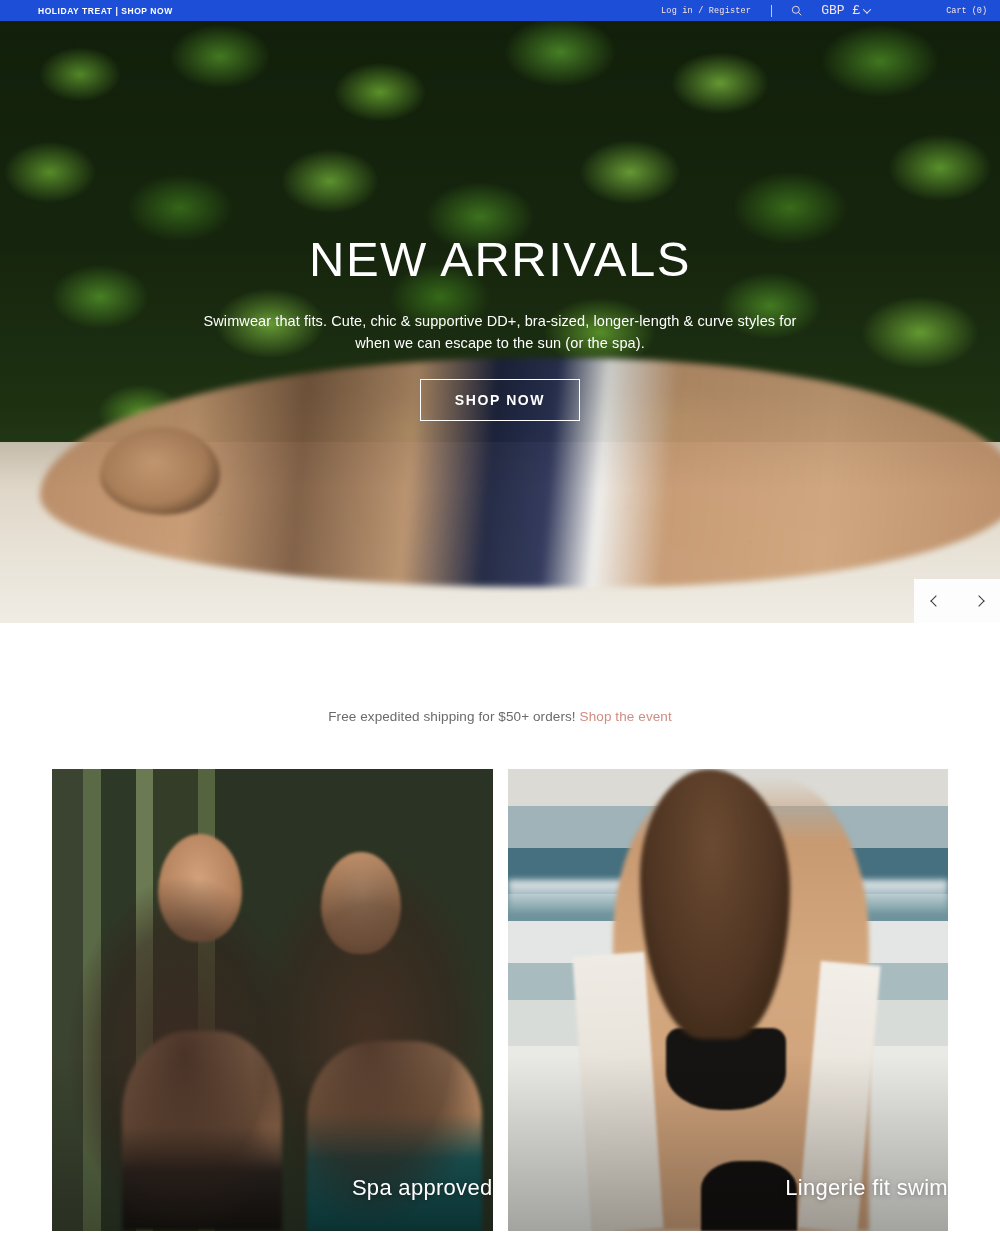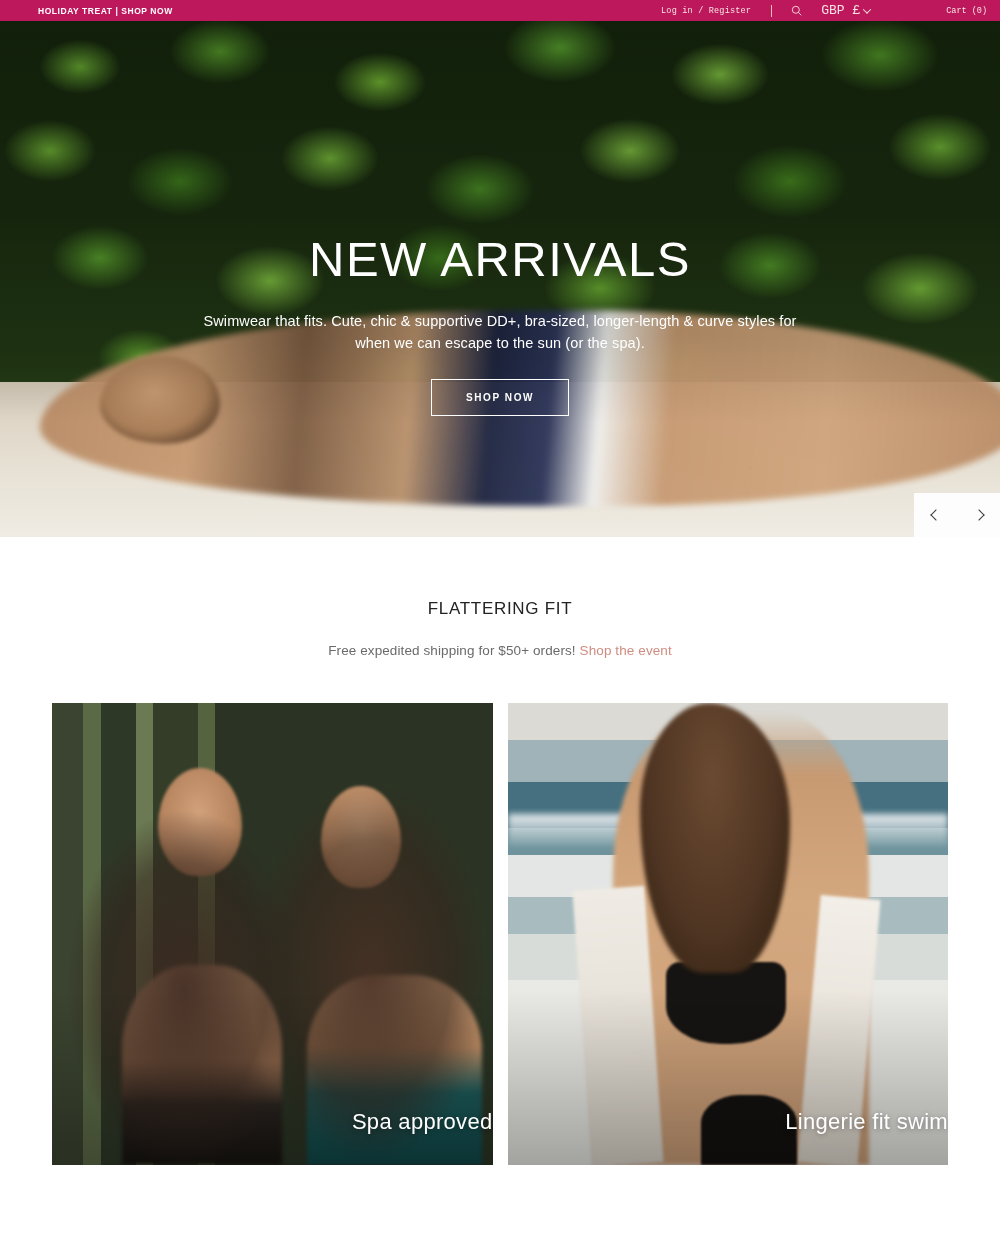--- a/index.html
+++ b/index.html
@@ -47,21 +47,21 @@
     line-height: 1.45;
     cursor: pointer;
   }
 
   
   .main { flex: 1; position: relative; background: #ffffff; }
 
   
   .topbar {
     height: 21px;
-    background: #be185d;
+    background: #1d4ed8;
     display: flex;
     align-items: center;
     justify-content: space-between;
     padding: 0 13px 0 38px;
     position: relative; z-index: 6;
   }
   .topbar-left {
     color: #ffffff;
     font-size: 8.5px;
     font-weight: bold;
@@ -79,21 +79,21 @@
   }
   .tb-div { width: 1px; height: 12px; background: #e8bdbc; }
   .tb-icon { padding: 0 13px; cursor: pointer; display: flex; align-items: center; }
   .tb-cur { font-size: 13px; color: #f6e4e3; display:flex; align-items:center; gap:4px; padding-right: 16px; cursor: pointer; }
   .chev-d { width: 6px; height: 6px; border-right: 1px solid #f6e4e3; border-bottom: 1px solid #f6e4e3; transform: rotate(45deg) translate(-1px,-1px); }
   .tb-cart { font-size: 8.5px; color: #f6e4e3; padding-left: 6px; cursor: pointer; margin-left: 48px; }
 
   
   .hero {
     position: relative;
-    height: 516px;
+    height: 602px;
     overflow: hidden;
     background: #0e1708;
   }
   .hero-bg { position: absolute; inset: 0; }
   .foliage {
     position: absolute; left: 0; top: 0; right: 0; height: 74%;
     background:
       radial-gradient(ellipse 60px 40px at 8% 12%, #5f9b2e 0%, rgba(40,70,20,0) 68%),
       radial-gradient(ellipse 72px 46px at 22% 8%, #4d8a26 0%, rgba(30,60,15,0) 70%),
       radial-gradient(ellipse 66px 42px at 38% 16%, #6aa830 0%, rgba(30,60,15,0) 70%),
@@ -157,21 +157,21 @@
   .hero-title {
     font-size: 49px; font-weight: 300; letter-spacing: 1.5px; line-height: 1;
   }
   .hero-sub {
     margin: 26px auto 0; max-width: 600px;
     font-size: 14.5px; font-weight: 300; line-height: 1.55; letter-spacing: .1px;
   }
   .hero-cta {
     display: inline-block; margin-top: 24px;
     border: 1px solid #ffffff; color: #ffffff;
-    padding: 12px 34px; font-size: 10px; font-weight: bold; letter-spacing: 1.6px;
+    padding: 12px 34px; font-size: 14px; font-weight: bold; letter-spacing: 1.6px;
     cursor: pointer; background: transparent;
   }
   .carousel-nav {
     position: absolute; right: 0; bottom: 0; width: 86px; height: 44px;
     background: #fdfdfd; display: flex; align-items: center; justify-content: space-around;
     z-index: 5;
   }
   .c-arrow { width: 22px; height: 22px; display: flex; align-items: center; justify-content: center; cursor: pointer; }
   .c-arrow span { display: block; width: 8px; height: 8px; border-top: 1.4px solid #3a3a3a; border-right: 1.4px solid #3a3a3a; }
   .c-prev span { transform: rotate(-135deg); }
@@ -284,21 +284,20 @@
         <div class="c-arrow c-prev">
             <span></span>
           </div>
         <div class="c-arrow c-next">
             <span></span>
           </div>
       </div>
     </section>
 
     <section class="feature">
-      <h2 class="feature-title">FLATTERING FIT</h2>
       <p class="feature-sub">
         <span>Free expedited shipping for $50+ orders!</span>
         <span class="feature-link">Shop the event</span>
       </p>
 
       <div class="cards">
         <div class="card">
           <div class="art-bamboo">
             <div class="hair-a"></div>
             <div class="body-a"></div>

